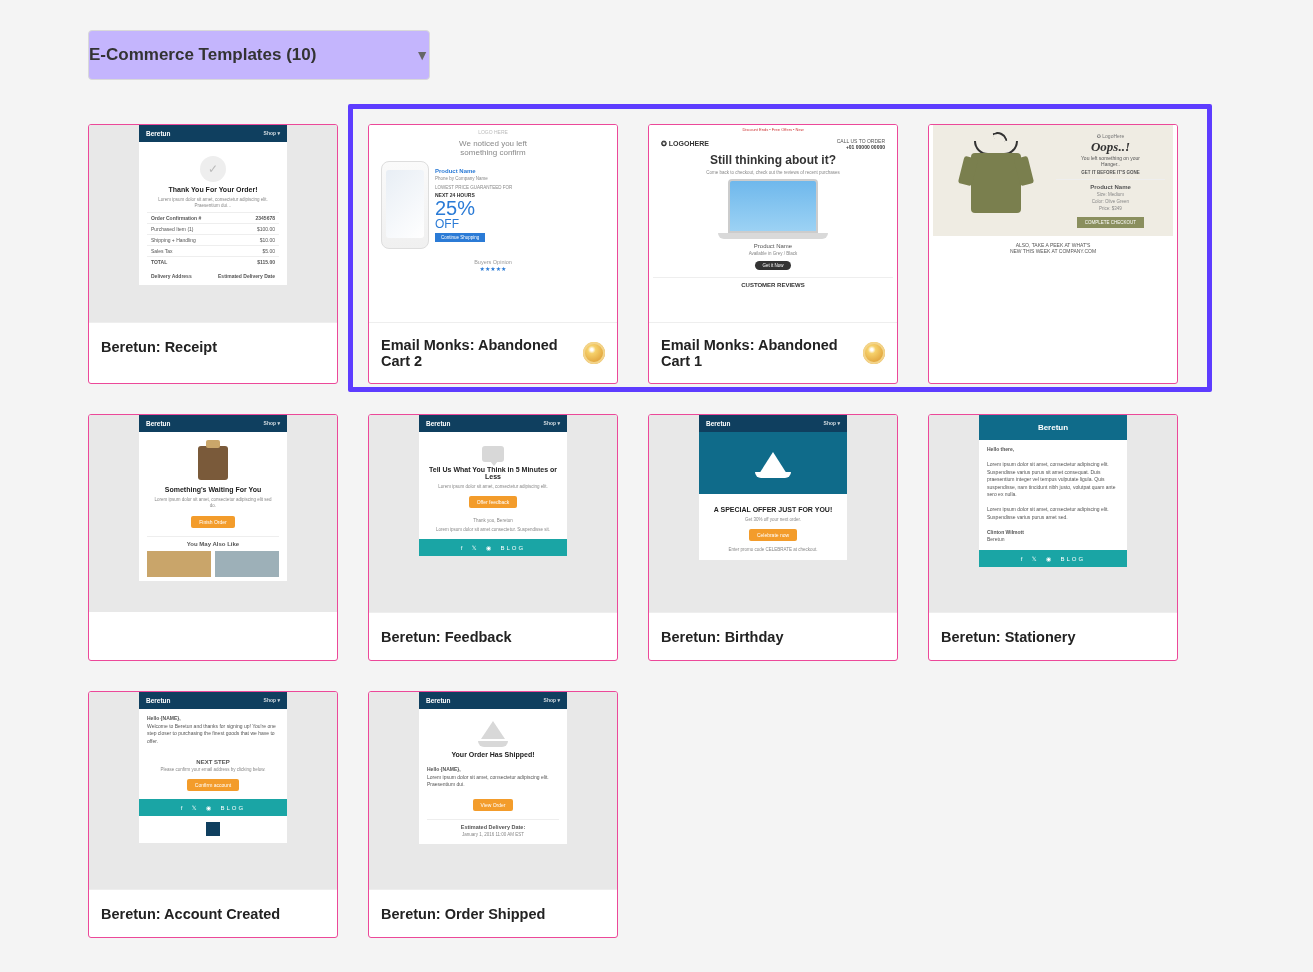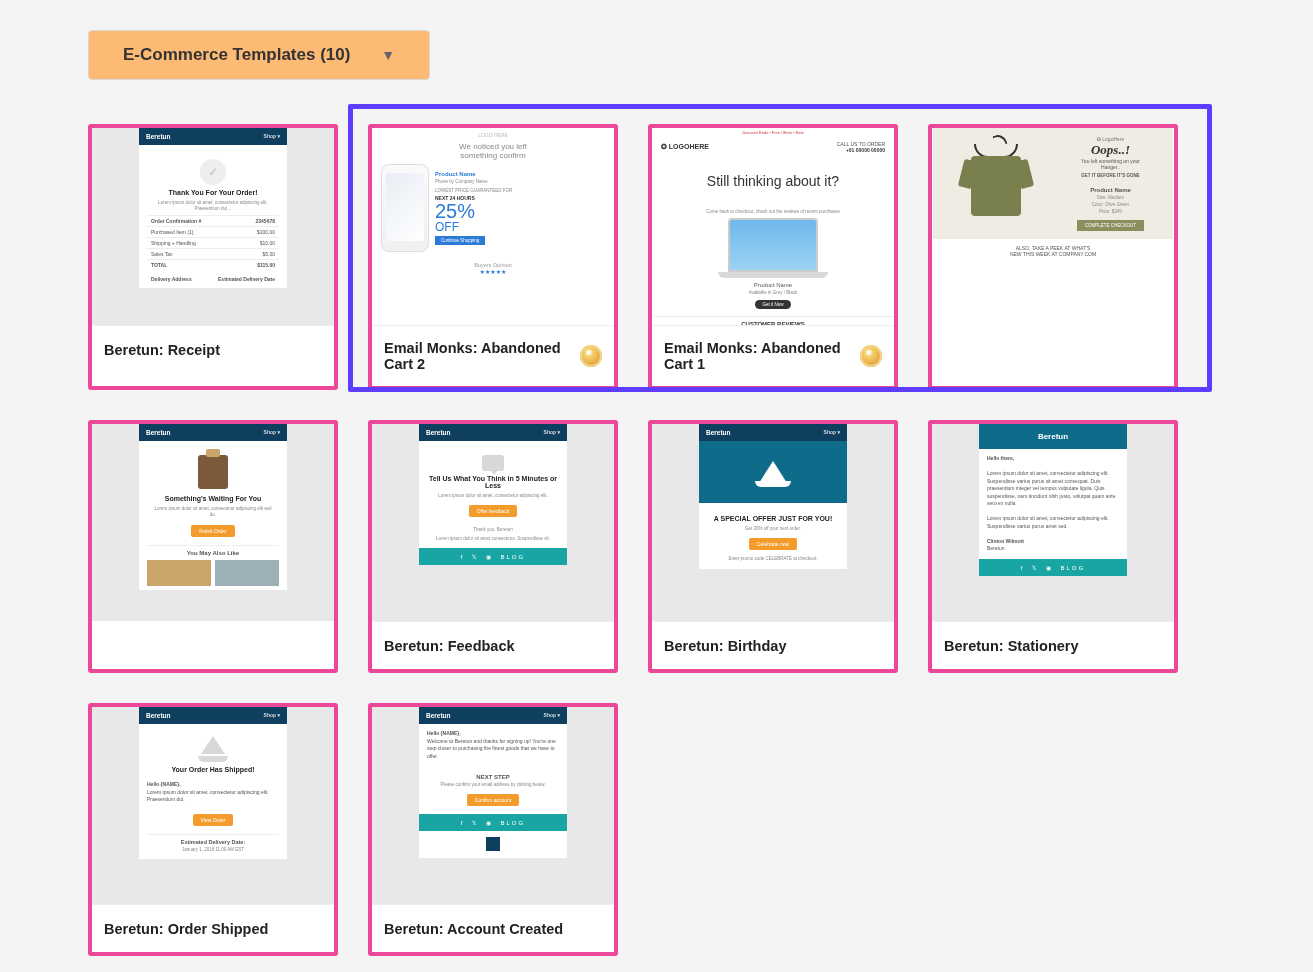--- a/index.html
+++ b/index.html
@@ -6,42 +6,42 @@
   body {
     background: #f4f4f4;
     font-family: -apple-system, BlinkMacSystemFont, "Segoe UI", Helvetica, Arial, sans-serif;
     color: #222;
     padding: 30px 88px;
   }
   .dropdown {
     display: inline-flex;
     align-items: center;
     justify-content: space-between;
-    background: #fdba74;
+    background: #c4b5fd;
     border: 1px solid #d9d9d9;
     border-radius: 4px;
-    padding: 14px 34px;
+    padding: 14px 0;
     width: 342px;
     font-size: 17px;
     font-weight: 600;
     color: #333;
     cursor: pointer;
     margin-bottom: 44px;
   }
   .dropdown .chev { color: #666; font-size: 14px; }
   .grid {
     display: grid;
     grid-template-columns: repeat(4, 250px);
     column-gap: 30px;
     row-gap: 30px;
     position: relative;
   }
   .card {
     background: #fff;
-    border: 4px solid #ec4899;
+    border: 1px solid #ec4899;
     border-radius: 3px;
     display: flex;
     flex-direction: column;
     overflow: hidden;
     cursor: pointer;
   }
   .preview {
     height: 197px;
     background: #e8e8e8;
     display: flex;
@@ -221,21 +221,21 @@
 
   <div class="card">
     <div class="preview" style="background:#fff">
       <div class="mock wide">
         <div style="font-size:4px;color:#c33;text-align:center;padding:2px;">Discount Ends • Free Offers • New</div>
         <div class="ac1top">
           <b style="font-size:7px;color:#333;">✪ LOGOHERE</b>
           <div style="text-align:right;"><div>CALL US TO ORDER</div><b style="color:#333;">+01 00000 00000</b></div>
         </div>
         <div style="text-align:center;">
-          <div style="font-size:14px;color:#333;margin:20px 0;">Still thinking about it?</div>
+          <div style="font-size:12px;color:#333;margin:3px 0;font-weight:bold;">Still thinking about it?</div>
           <div class="minitxt">Come back to checkout, check out the reviews of recent purchases</div>
           <div class="laptop"></div><div class="laptop-base"></div>
           <div style="font-size:6px;color:#555;margin-top:4px;">Product Name</div>
           <div class="minitxt">Available in Grey / Black</div>
           <div class="btn-dark">Get it Now</div>
           <hr class="hr">
           <div style="font-size:6px;font-weight:700;color:#333;">CUSTOMER REVIEWS</div>
         </div>
       </div>
     </div>
@@ -361,20 +361,45 @@
       </div>
   </div>
 
   <div class="card">
     <div class="preview">
       <div class="mock">
         <div class="mock-hdr">
             <span>Beretun</span>
             <span class="shop">Shop ▾</span>
           </div>
+        <div class="para-left">
+          <b>Hello {NAME},</b><br>
+          <span>Welcome to Beretun and thanks for signing up! You're one step closer to purchasing the finest goods that we have to offer.</span>
+        </div>
+        <div class="mock-body">
+          <b style="font-size:6px;">NEXT STEP</b>
+          <p class="tiny">Please confirm your email address by clicking below.</p>
+          <div class="btn-o">Confirm account</div>
+        </div>
+        <div class="social-bar">f&nbsp;&nbsp;𝕏&nbsp;&nbsp;◉&nbsp;&nbsp;<span>BLOG</span></div>
+        <div style="text-align:center;padding:6px;"><span style="display:inline-block;width:14px;height:14px;background:#0f3f5f;"></span></div>
+      </div>
+    </div>
+    <div class="card-footer">
+        <span>Beretun: Account Created</span>
+      </div>
+  </div>
+
+  <div class="card">
+    <div class="preview">
+      <div class="mock">
+        <div class="mock-hdr">
+            <span>Beretun</span>
+            <span class="shop">Shop ▾</span>
+          </div>
         <div class="mock-body">
           <div class="sailgrey"></div>
             <div class="sailgrey-base"></div>
           <h4>Your Order Has Shipped!</h4>
         </div>
         <div class="para-left" style="padding-top:0;">
           <b>Hello {NAME},</b><br>
           Lorem ipsum dolor sit amet, consectetur adipiscing elit. Praesentium dui.
         </div>
         <div class="mock-body" style="padding-top:0;">
@@ -383,41 +408,16 @@
           <b style="font-size:5.5px;">Estimated Delivery Date:</b>
           <p class="tiny">January 1, 2016    11:00 AM EST</p>
         </div>
       </div>
     </div>
     <div class="card-footer">
         <span>Beretun: Order Shipped</span>
       </div>
   </div>
 
-  <div class="card">
-    <div class="preview">
-      <div class="mock">
-        <div class="mock-hdr">
-            <span>Beretun</span>
-            <span class="shop">Shop ▾</span>
-          </div>
-        <div class="para-left">
-          <b>Hello {NAME},</b><br>
-          <span>Welcome to Beretun and thanks for signing up! You're one step closer to purchasing the finest goods that we have to offer.</span>
-        </div>
-        <div class="mock-body">
-          <b style="font-size:6px;">NEXT STEP</b>
-          <p class="tiny">Please confirm your email address by clicking below.</p>
-          <div class="btn-o">Confirm account</div>
-        </div>
-        <div class="social-bar">f&nbsp;&nbsp;𝕏&nbsp;&nbsp;◉&nbsp;&nbsp;<span>BLOG</span></div>
-        <div style="text-align:center;padding:6px;"><span style="display:inline-block;width:14px;height:14px;background:#0f3f5f;"></span></div>
-      </div>
-    </div>
-    <div class="card-footer">
-        <span>Beretun: Account Created</span>
-      </div>
-  </div>
-
 </div>
 
 
 
 
 </body></html>

